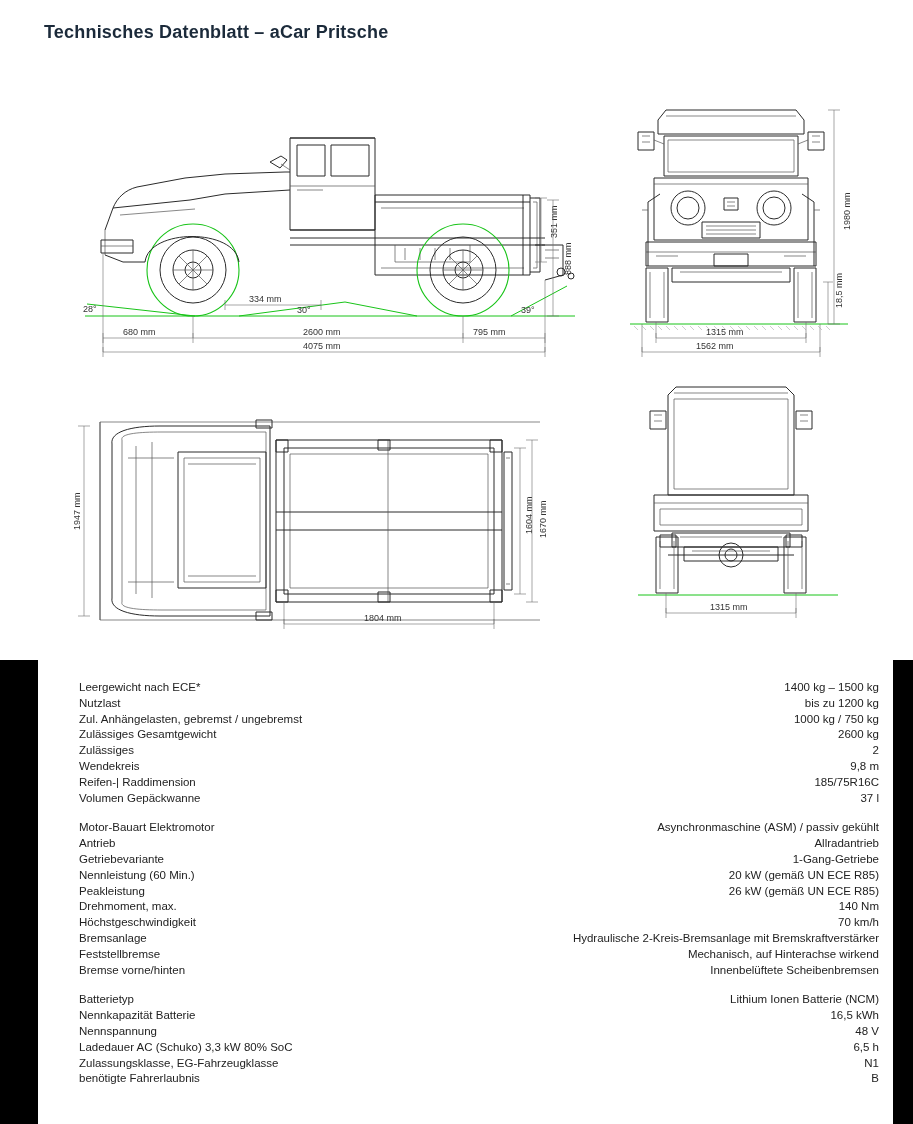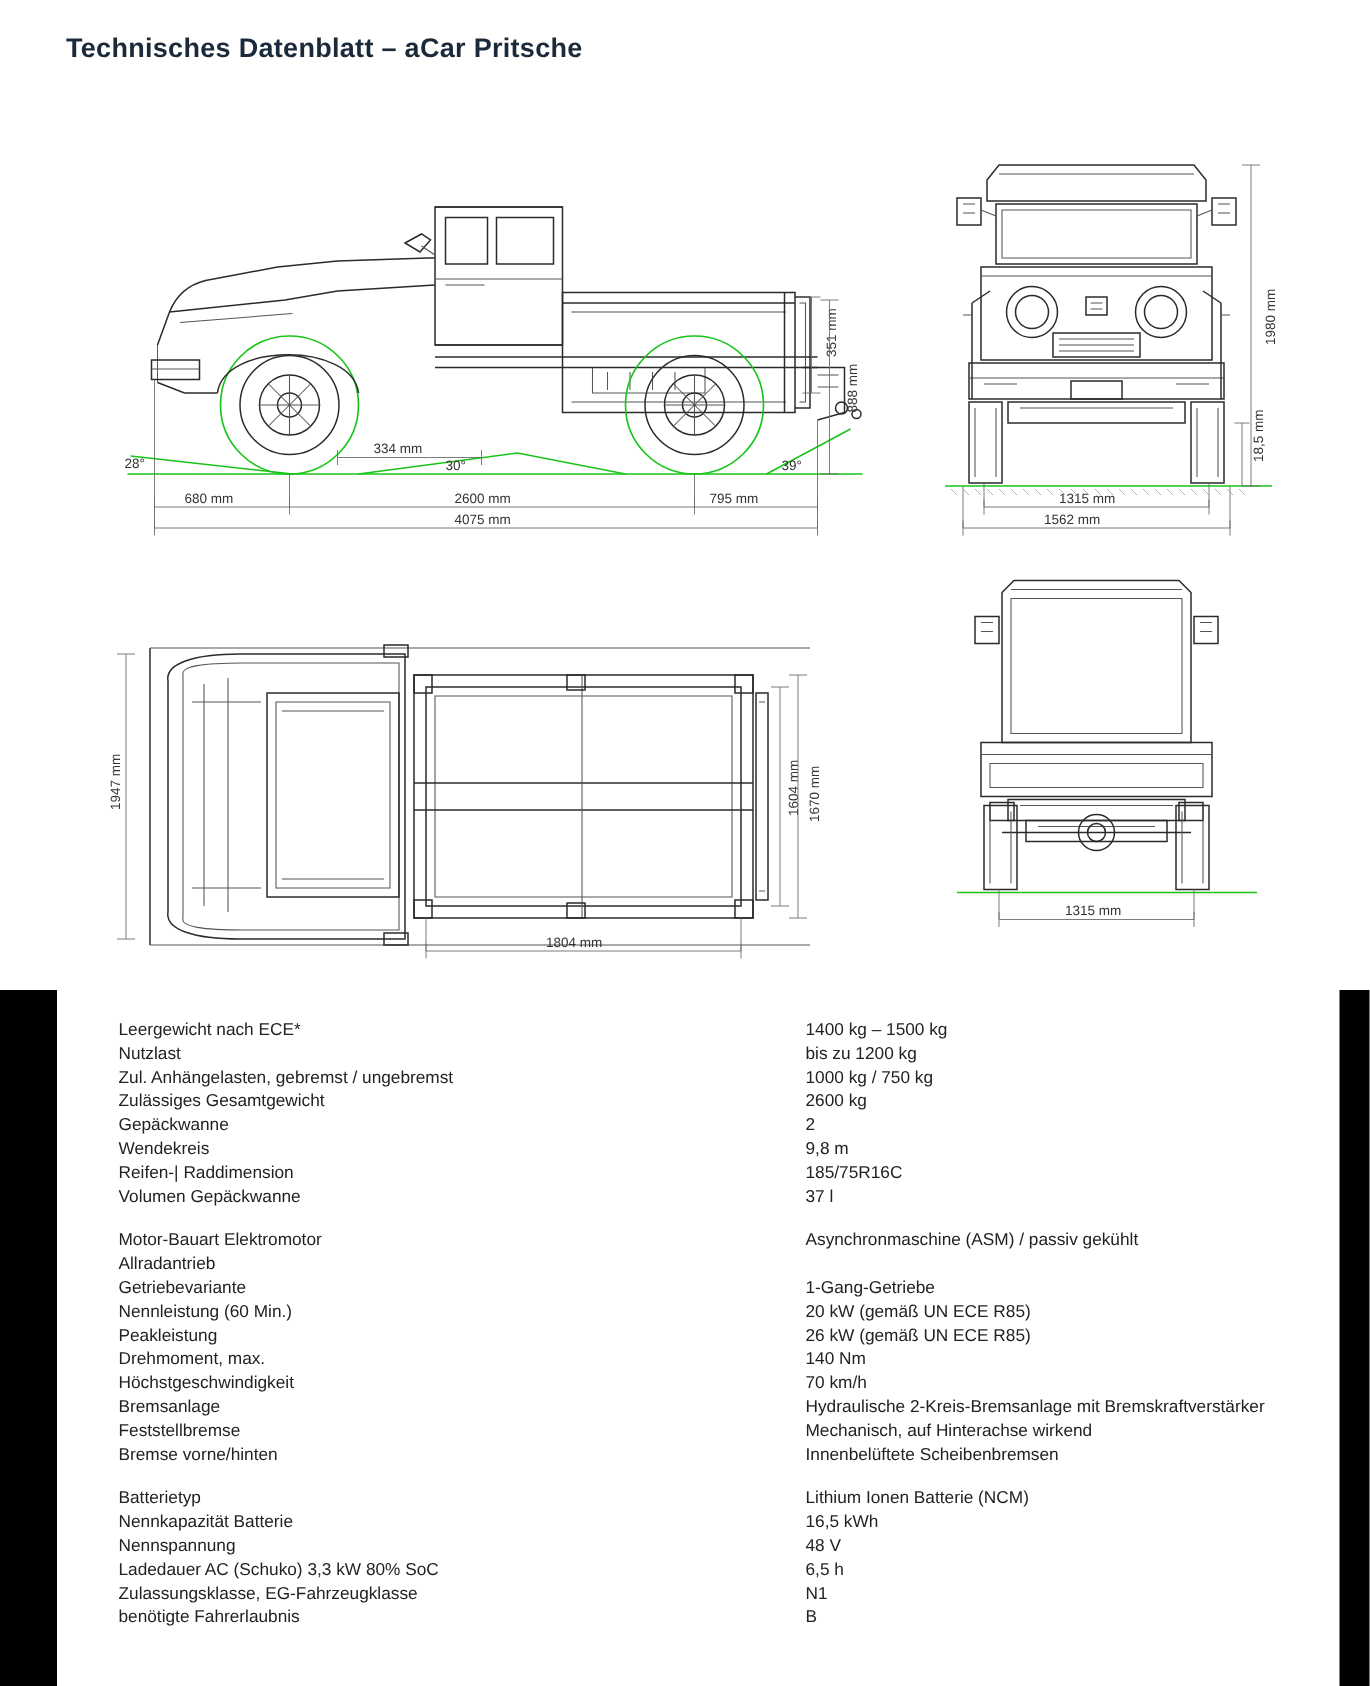--- a/index.html
+++ b/index.html
@@ -39,21 +39,21 @@
     position:absolute;left:893px;top:660px;width:20px;height:464px;background:#000;
   }
   
   .specs{
     position:absolute;left:79px;top:680px;width:800px;
     font-size:11.5px;line-height:15.8px;color:#222;
   }
   .spec-group{margin-bottom:14px;}
   .spec-row{display:flex;}
   .spec-label{width:458px;white-space:nowrap;}
-  .spec-value{flex:1;white-space:nowrap;}
+  .spec-value{flex:1;white-space:nowrap;text-align:right;}
 </style>
 </head>
 <body>
 
 <div class="page-title">Technisches Datenblatt – aCar Pritsche</div>
 
 <div class="drawings">
 
   <div class="dwg" style="left:75px;top:10px;">
     <svg width="500" height="290" viewBox="0 0 500 290">
@@ -212,21 +212,21 @@
       <text class="dimtxt" x="86" y="245">1315 mm</text>
       <path class="dim" d="M22,262 L200,262"></path>
       <path class="dim" d="M22,257 L22,267 M200,257 L200,267"></path>
       <text class="dimtxt" x="76" y="259">1562 mm</text>
       <path class="dim" d="M36,232 L36,248 M186,232 L186,248 M22,234 L22,262 M200,234 L200,262"></path>
 
       <path class="hatch" d="M14,236 L18,240 M22,236 L26,240 M30,236 L34,240 M38,236 L42,240 M46,236 L50,240 M54,236 L58,240 M62,236 L66,240 M70,236 L74,240 M78,236 L82,240 M86,236 L90,240 M94,236 L98,240 M102,236 L106,240 M110,236 L114,240 M118,236 L122,240 M126,236 L130,240 M134,236 L138,240 M142,236 L146,240 M150,236 L154,240 M158,236 L162,240 M166,236 L170,240 M174,236 L178,240 M182,236 L186,240 M190,236 L194,240 M198,236 L202,240 M206,236 L210,240"></path>
     </svg>
   </div>
 
-  <div class="dwg" style="left:70px;top:322px;">
+  <div class="dwg" style="left:70px;top:312px;">
     <svg width="510" height="250" viewBox="0 0 510 250">
 
       <path class="ln" d="M30,30 L30,228"></path>
       <path class="ln-thin" d="M30,30 L470,30 M30,228 L470,228"></path>
 
       <path class="ln" d="M42,52 C40,40 60,34 90,34 L200,34 L200,224 L90,224 C60,224 40,218 42,206 Z"></path>
       <path class="ln-thin" d="M52,48 C50,42 66,40 92,40 L196,40 L196,218 L92,218 C66,218 50,216 52,210 Z"></path>
 
       <path class="ln" d="M108,60 L196,60 L196,196 L108,196 Z"></path>
       <path class="ln-thin" d="M114,66 L190,66 L190,190 L114,190 Z"></path>
@@ -331,21 +331,21 @@
     </div>
     <div class="spec-row">
       <div class="spec-label">Zul. Anhängelasten, gebremst / ungebremst</div>
       <div class="spec-value">1000 kg / 750 kg</div>
     </div>
     <div class="spec-row">
       <div class="spec-label">Zulässiges Gesamtgewicht</div>
       <div class="spec-value">2600 kg</div>
     </div>
     <div class="spec-row">
-      <div class="spec-label">Gepäckwanne</div>
+      <div class="spec-label">Zulässiges</div>
       <div class="spec-value">2</div>
     </div>
     <div class="spec-row">
       <div class="spec-label">Wendekreis</div>
       <div class="spec-value">9,8 m</div>
     </div>
     <div class="spec-row">
       <div class="spec-label">Reifen-| Raddimension</div>
       <div class="spec-value">185/75R16C</div>
     </div>
@@ -354,20 +354,21 @@
       <div class="spec-value">37 l</div>
     </div>
   </div>
 
   <div class="spec-group">
     <div class="spec-row">
       <div class="spec-label">Motor-Bauart Elektromotor</div>
       <div class="spec-value">Asynchronmaschine (ASM) / passiv gekühlt</div>
     </div>
     <div class="spec-row">
+      <div class="spec-label">Antrieb</div>
       <div class="spec-value">Allradantrieb</div>
     </div>
     <div class="spec-row">
       <div class="spec-label">Getriebevariante</div>
       <div class="spec-value">1-Gang-Getriebe</div>
     </div>
     <div class="spec-row">
       <div class="spec-label">Nennleistung (60 Min.)</div>
       <div class="spec-value">20 kW (gemäß UN ECE R85)</div>
     </div>

